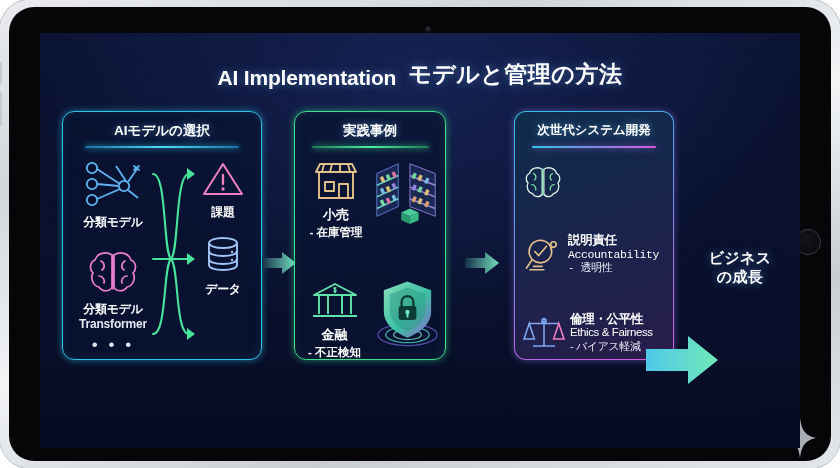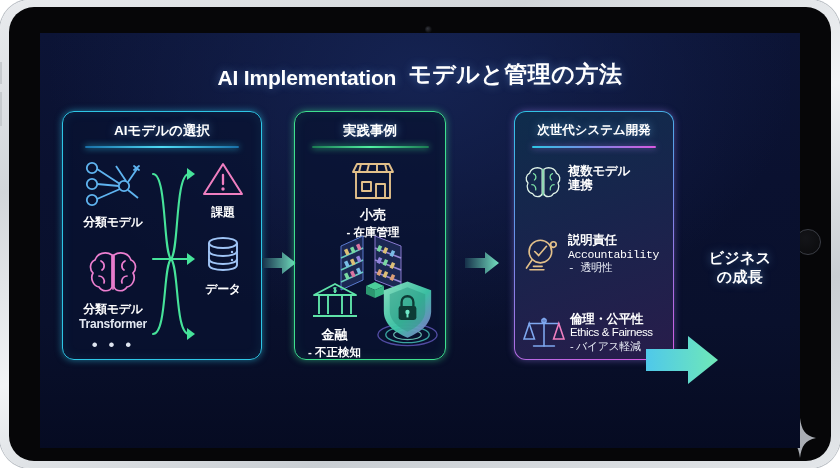--- a/index.html
+++ b/index.html
@@ -258,21 +258,21 @@
         </linearGradient>
           </defs>
         <path d="M0 7 L20 7 L20 1 L34 12 L20 23 L20 17 L0 17 Z" fill="url(#cg1)"></path>
       </svg>
 
       <div class="panel panel-2">
         <div class="panel-title">実践事例</div>
         <div class="panel-rule rule-green"></div>
 
         <div class="p2-group" style="top:48px; left:0;">
-          <div class="p2-row" style="justify-content:flex-start; padding-left:6px;flex-direction:column;">
+          <div class="p2-row" style="justify-content:flex-start; padding-left:6px;">
             <div class="p2-text">
               <svg width="52" height="42" viewBox="0 0 52 42">
                 <g stroke="#e3c08a" stroke-width="1.9" fill="none" stroke-linejoin="round">
                   <path d="M6 12 L10 4 L42 4 L46 12 Z"></path>
                   <path d="M14 4 L12 12 M22 4 L20 12 M30 4 L30 12 M38 4 L40 12"></path>
                   <path d="M9 12 L9 38 L43 38 L43 12"></path>
                   <rect x="15" y="22" width="9" height="9"></rect>
                   <path d="M29 38 L29 24 L38 24 L38 38"></path>
                 </g>
               </svg>
@@ -376,24 +376,20 @@
             <g stroke="#dff3e8" stroke-width="1.5" fill="none" stroke-linecap="round">
               <path d="M22 5 C17 1.5 9 3.5 7.5 9.5 C3 11.5 2 17.5 5.5 21 C3 25.5 5.5 32.5 11 33.5 C13.5 38 20.5 38 22 33.5 Z"></path>
               <path d="M24 5 C29 1.5 37 3.5 38.5 9.5 C43 11.5 44 17.5 40.5 21 C43 25.5 40.5 32.5 35 33.5 C32.5 38 25.5 38 24 33.5 Z"></path>
               <path d="M23 5 L23 35" stroke="#7ee3a8"></path>
               <path d="M12 10 C15.5 11.5 15.5 16 13 17.5" stroke="#7ee3a8"></path>
               <path d="M10 23 C13.5 23 15 26.5 14.5 29" stroke="#7ee3a8"></path>
               <path d="M34 10 C30.5 11.5 30.5 16 33 17.5" stroke="#7ee3a8"></path>
               <path d="M36 23 C32.5 23 31 26.5 31.5 29" stroke="#7ee3a8"></path>
             </g>
           </svg>
-          <div>
-            <div class="p3-txt-main">複数モデル</div>
-            <div class="p3-txt-main">連携</div>
-          </div>
         </div>
 
         <div class="p3-item" style="top:122px;font-family:Liberation Mono, monospace;">
           <svg width="40" height="40" viewBox="0 0 46 46" style="flex:none;margin-top:1px">
             <g stroke="#e3c08a" stroke-width="1.9" fill="none" stroke-linecap="round">
               <circle cx="20" cy="19" r="13"></circle>
               <path d="M13.5 19 L18 23.5 L27 13"></path>
               <path d="M10.5 28.5 L4 38"></path>
               <circle cx="35" cy="11" r="3.2"></circle>
               <path d="M8 40 L24 40"></path>

